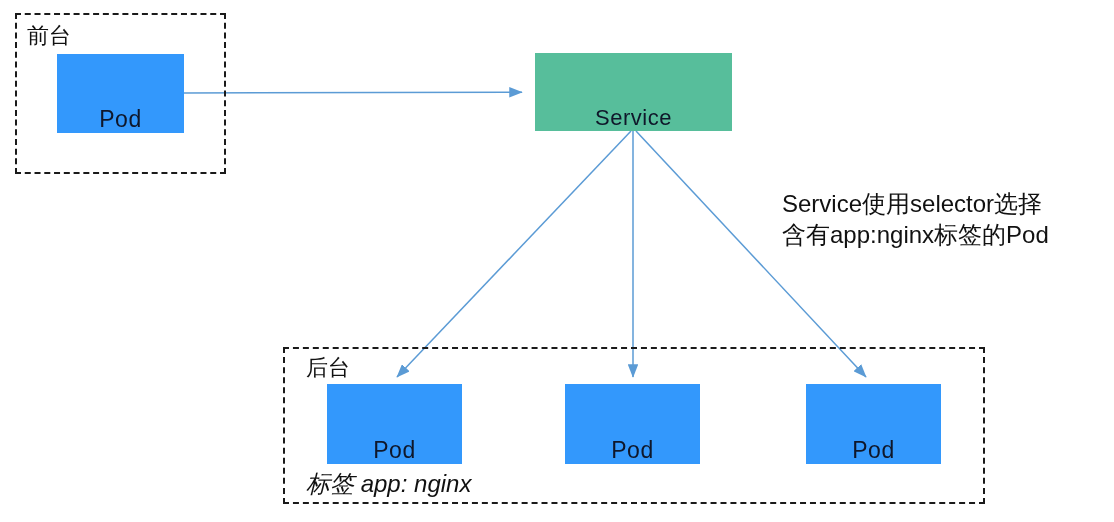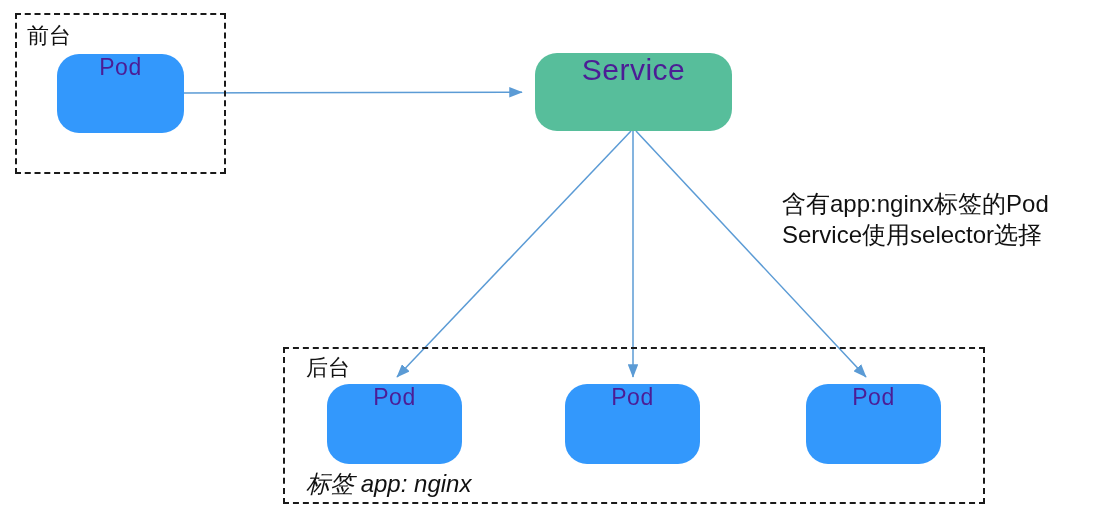--- a/index.html
+++ b/index.html
@@ -31,29 +31,28 @@
   }
   .zone-label {
     position: absolute;
     font-size: 22px;
     color: var(--text-dark);
     white-space: nowrap;
   }
   .node {
     position: absolute;
     display: flex;
-    align-items: flex-start;
+    align-items: flex-end;
     justify-content: center;
-    color: #4c1d95;
+    color: #0f172a;
     font-size: 23px;
     letter-spacing: 0.5px;
-    border-radius: 22px;
   }
   .pod-node { background: var(--pod-blue); }
-  .service-node { background: var(--service-green); font-size: 30px; }
+  .service-node { background: var(--service-green); font-size: 22px; }
   .free-label {
     position: absolute;
     font-size: 23px;
     color: var(--text-dark);
     white-space: nowrap;
   }
   .note {
     position: absolute;
     left: 782px;
     top: 188px;
@@ -107,22 +106,22 @@
   <div class="node pod-node" style="left:57px; top:54px; width:127px; height:79px;">
     <span>Pod</span>
   </div>
 
 
   <div class="node service-node" style="left:535px; top:53px; width:197px; height:78px;">
     <span>Service</span>
   </div>
 
   <div class="note">
+    <div>Service使用selector选择</div>
     <div>含有app:nginx标签的Pod</div>
-    <div>Service使用selector选择</div>
   </div>
 
   <div class="dashed-box" style="left:283px; top:347px; width:702px; height:157px;"></div>
   <div class="zone-label" style="left:306px; top:353px;">后台</div>
 
   <div class="node pod-node" style="left:327px; top:384px; width:135px; height:80px;">
     <span>Pod</span>
   </div>
   <div class="node pod-node" style="left:565px; top:384px; width:135px; height:80px;">
     <span>Pod</span>

